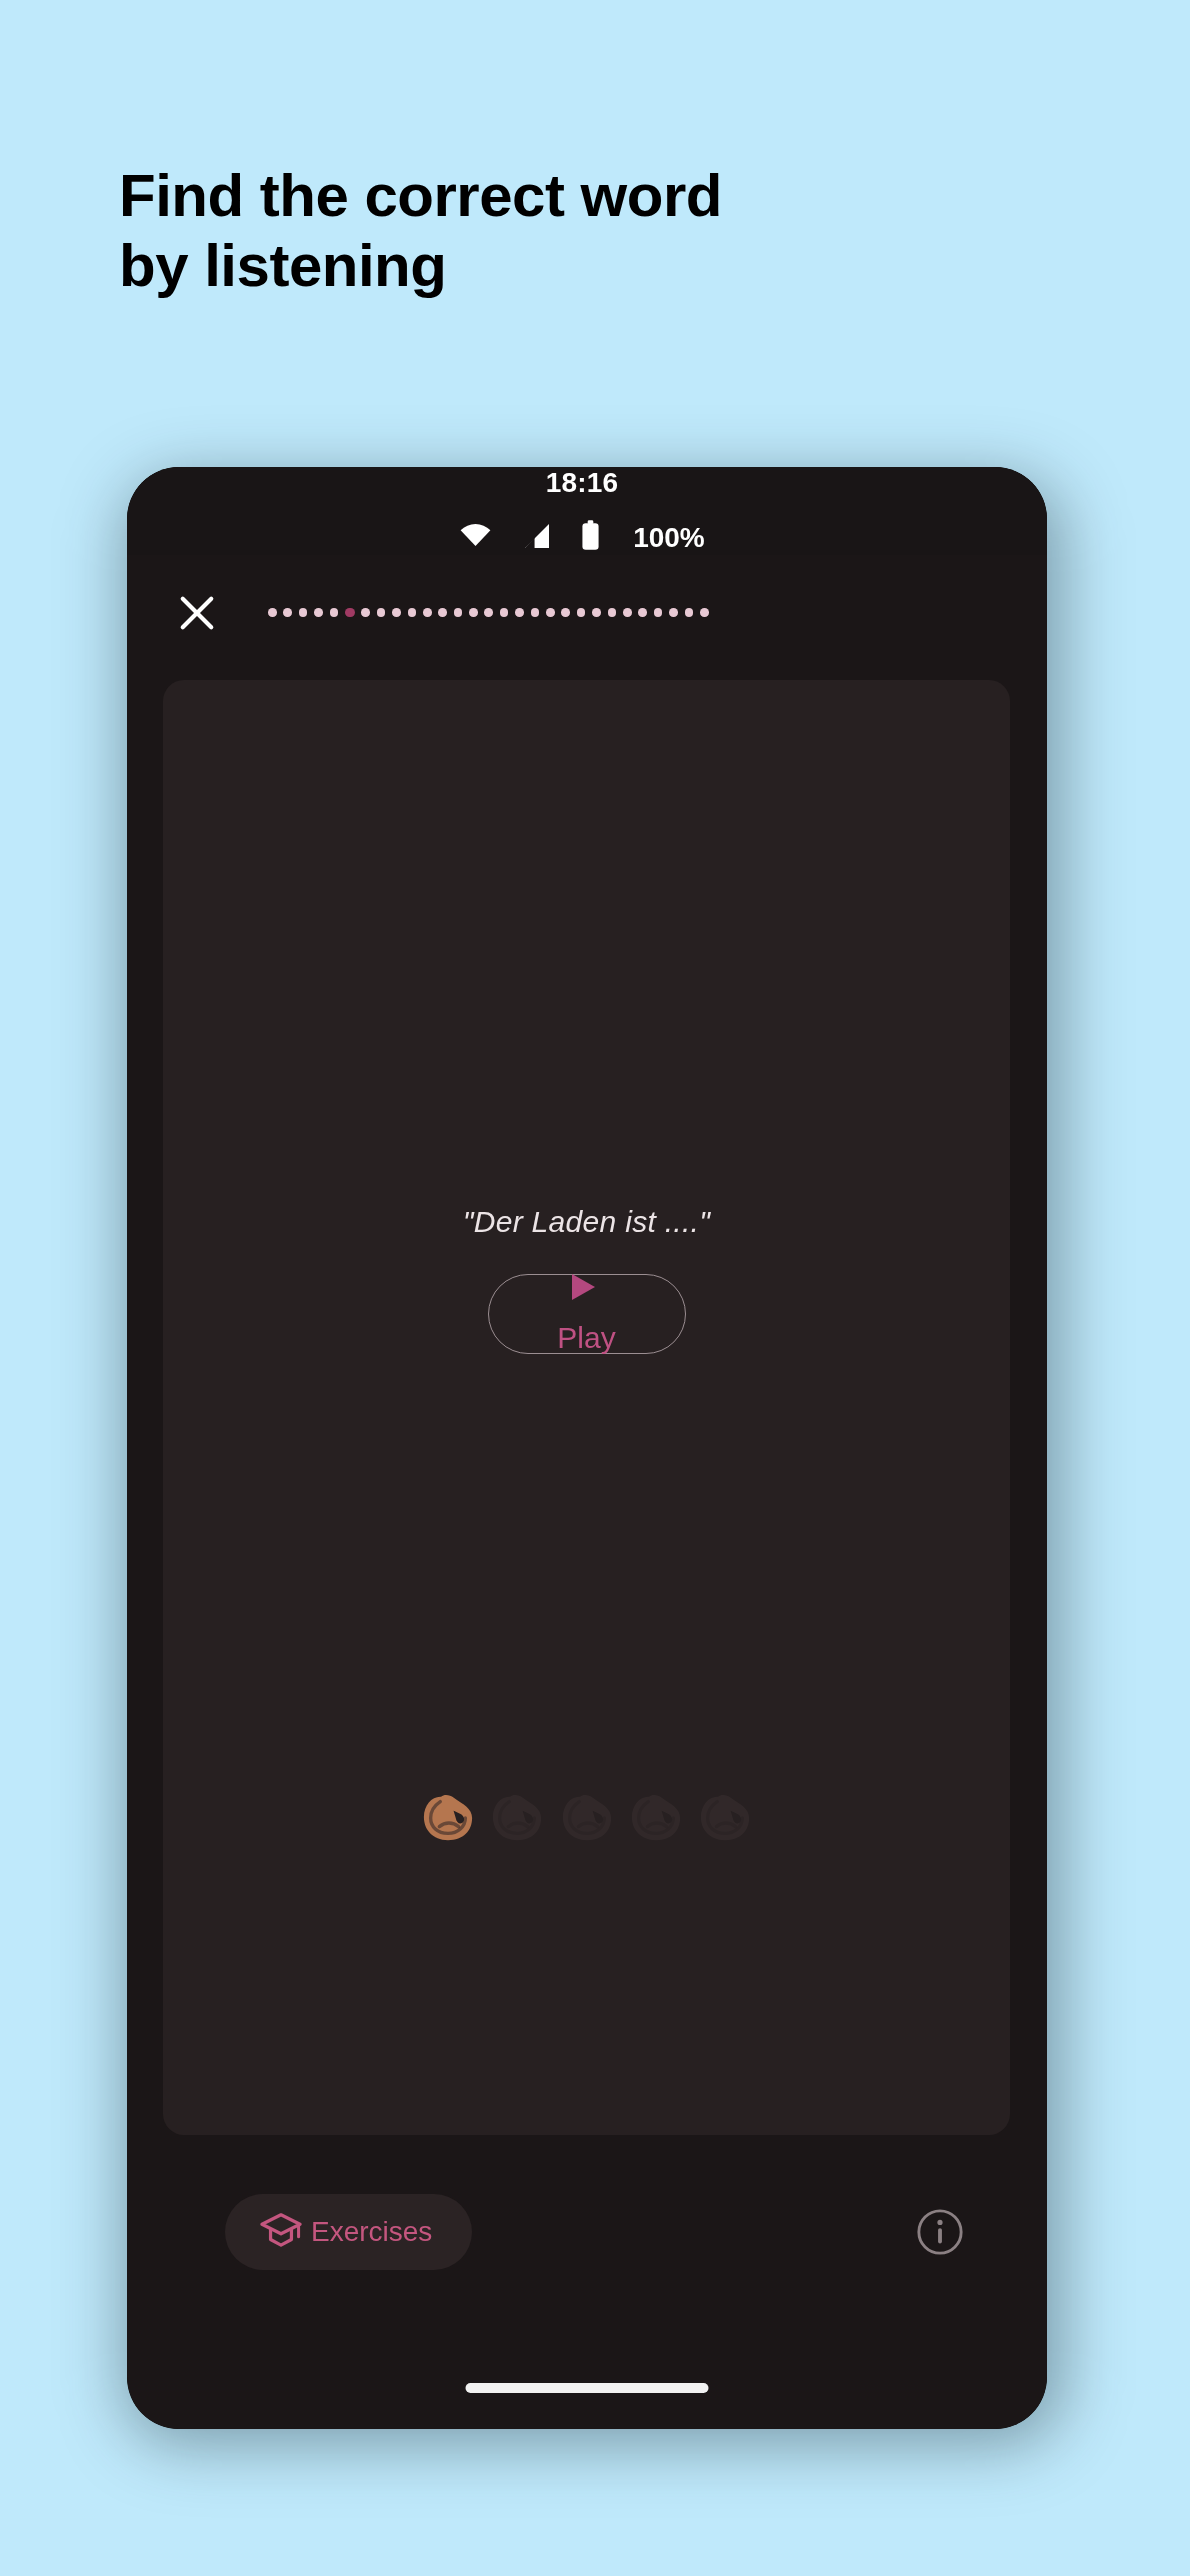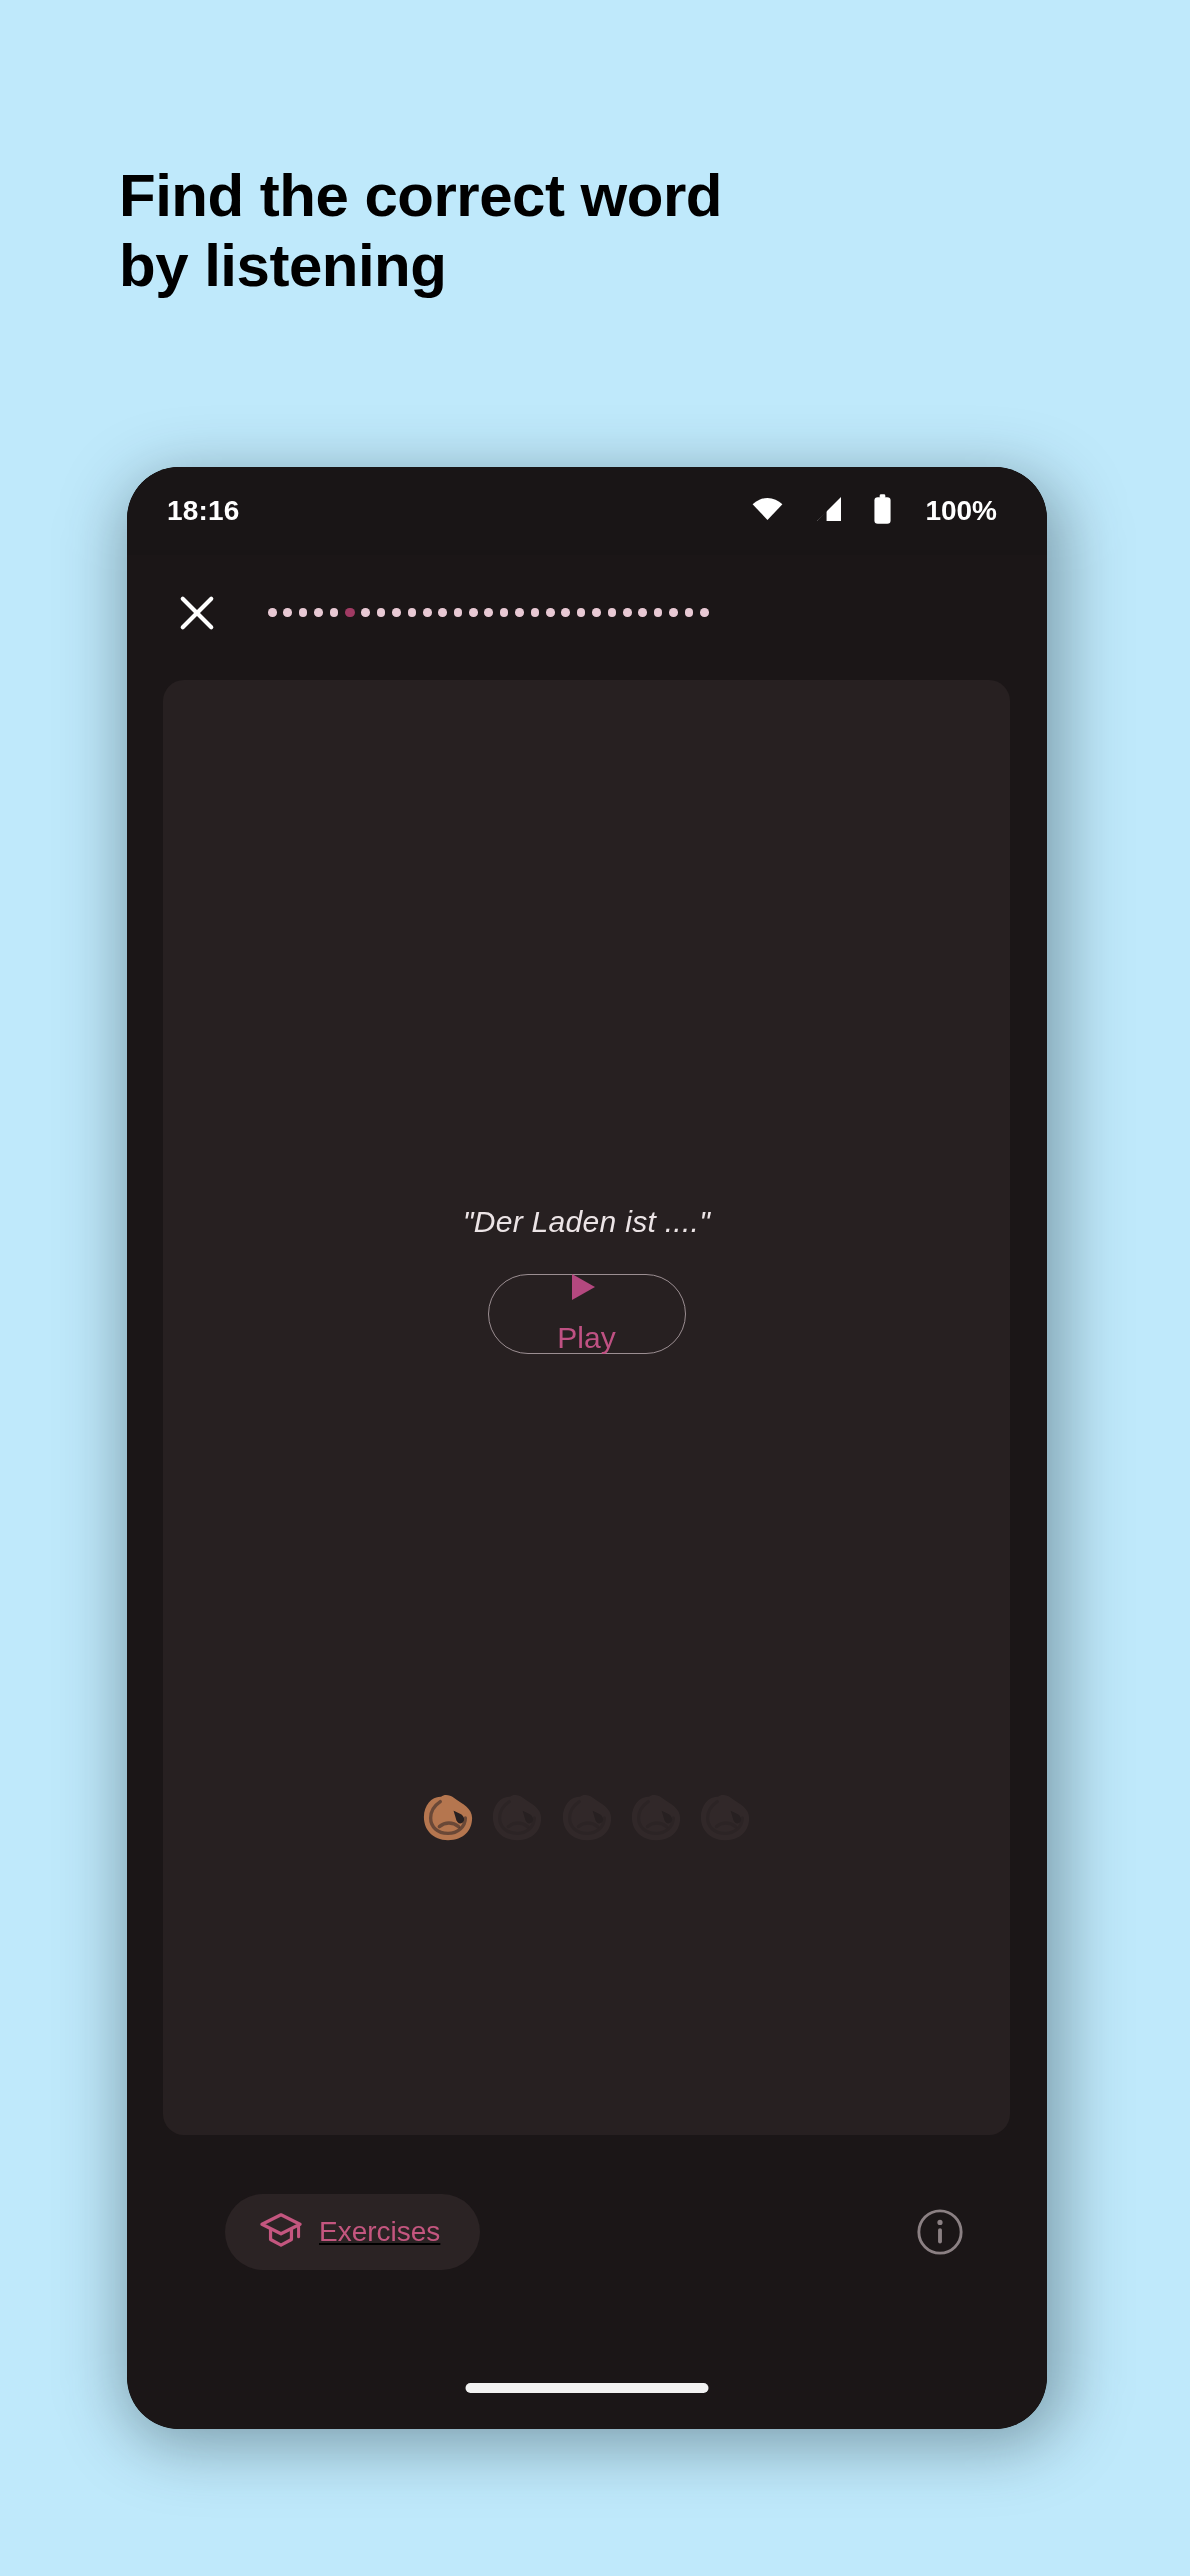--- a/index.html
+++ b/index.html
@@ -70,20 +70,21 @@
     left: 0;
     top: 0;
     width: 100%;
     height: 88px;
     display: flex;
     align-items: center;
     justify-content: space-between;
     padding: 0 50px 0 40px;
     background: #191516;
     color: #ffffff;
+    flex-direction: column;
   }
   .status-time {
     font-size: 28px;
     font-weight: bold;
     letter-spacing: 0.2px;
   }
   .status-icons {
     display: flex;
     align-items: center;
     gap: 30px;
@@ -233,26 +234,25 @@
     width: 100%;
     height: 134px;
     display: flex;
     align-items: center;
   }
   .nav-exercises {
     position: absolute;
     left: 98px;
     display: flex;
     align-items: center;
-    gap: 17px;
+    gap: 9px;
     background: #2b2324;
     border-radius: 38px;
     padding: 17px 40px 17px 35px;
     cursor: pointer;
-    text-decoration: underline;
   }
   .nav-label {
     color: #c4567f;
     font-size: 28px;
   }
   .nav-info {
     position: absolute;
     left: 788px;
     width: 50px;
     height: 50px;

